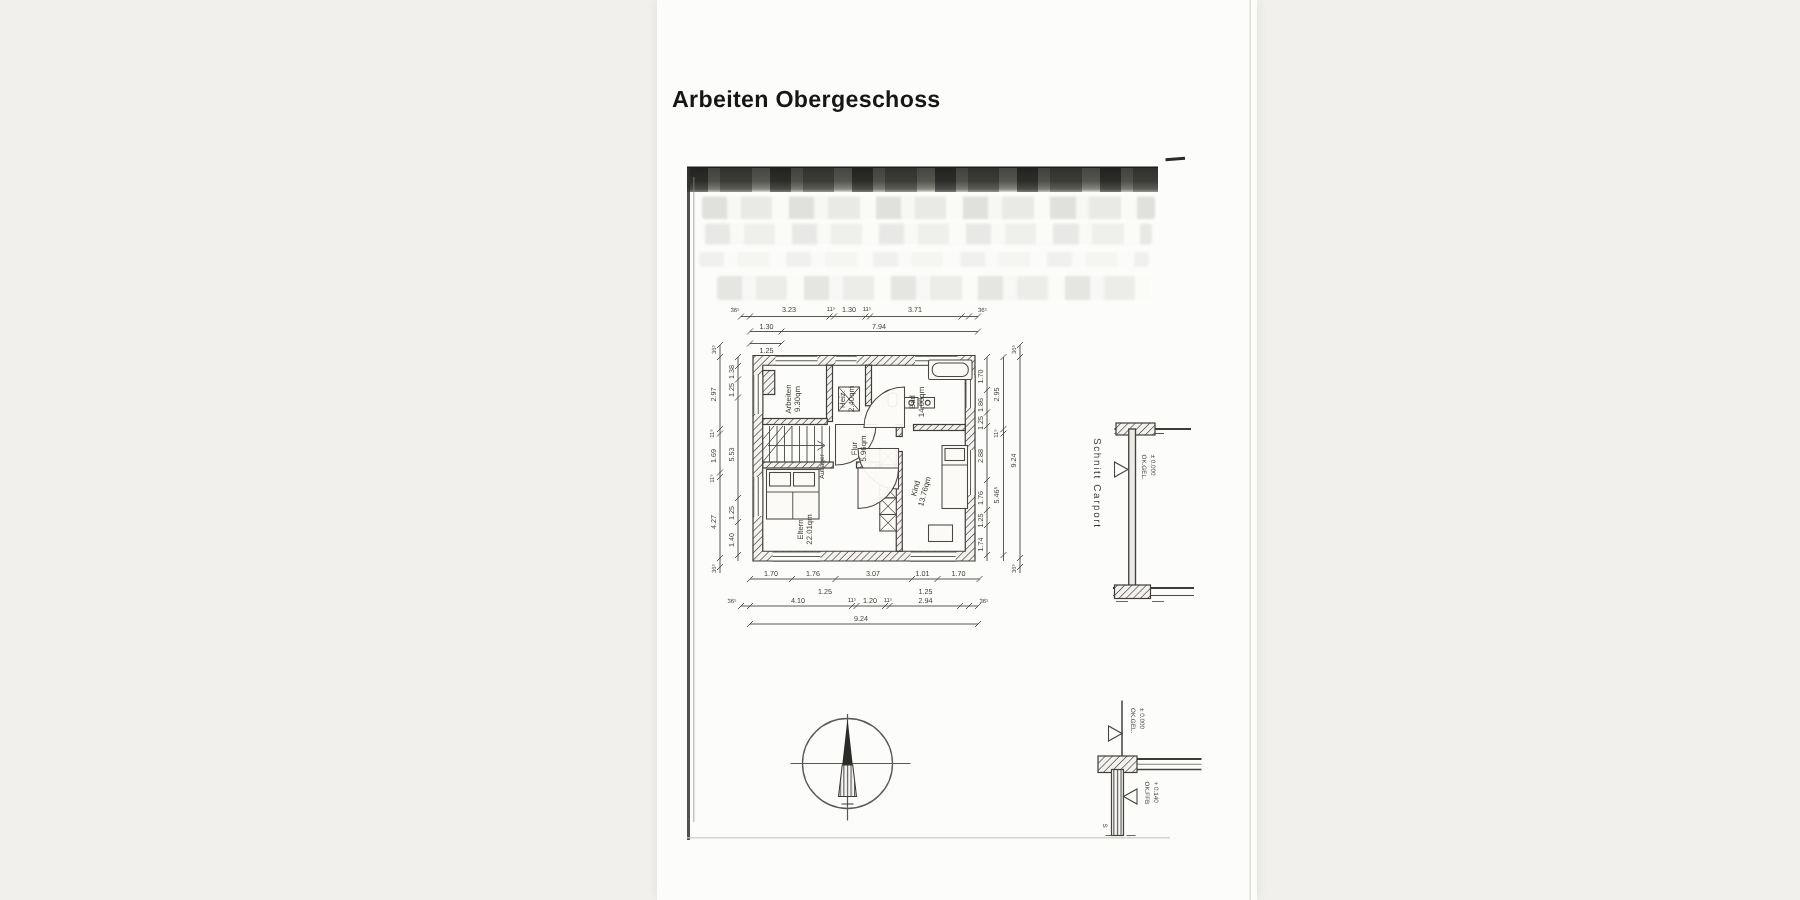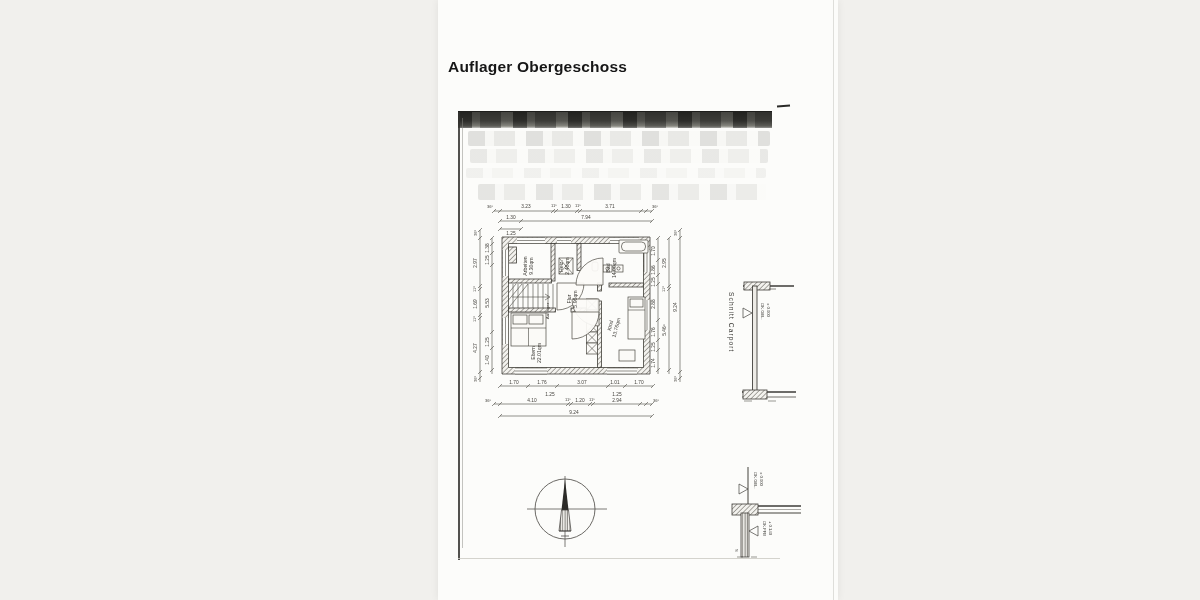--- a/index.html
+++ b/index.html
@@ -38,21 +38,21 @@
   .wall{fill:url(#hatch);stroke:#3f3d37;stroke-width:.8;}
   .fixt{fill:#fbfaf7;stroke:#4a4841;stroke-width:.7;}
   .petal{fill:#fcfbf8;fill-opacity:.93;stroke:#4a4841;stroke-width:.7;}
 </style>
 </head>
 <body>
 
 <div class="stage">
   <div class="page"></div>
   <div class="page-edge-r"></div>
-  <div class="doc-title">Auflager Obergeschoss</div>
+  <div class="doc-title">Arbeiten Obergeschoss</div>
 
   <div class="band-dark"></div>
   <div class="streak s1"></div>
   <div class="streak s2"></div>
   <div class="streak s3"></div>
   <div class="streak s4"></div>
   <div class="scan-edge-l"></div>
   <div class="scan-edge-l2"></div>
   <div class="scan-bottom"></div>
   <div class="scan-dash"></div>

